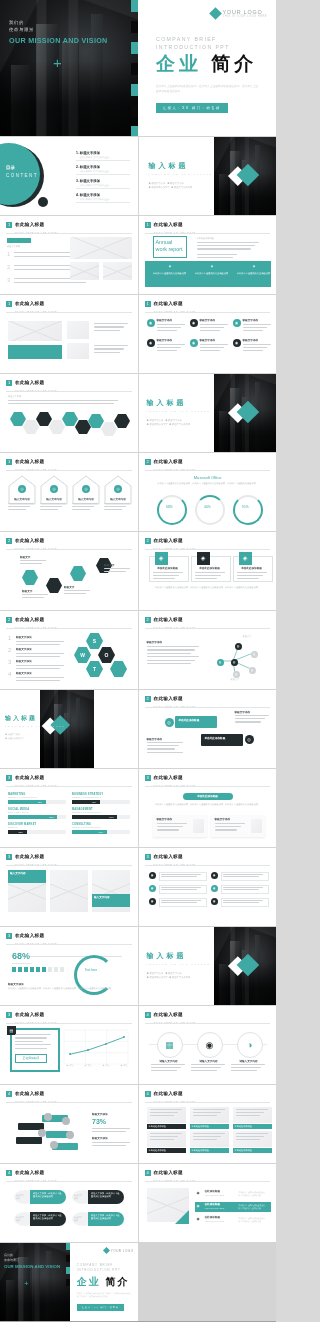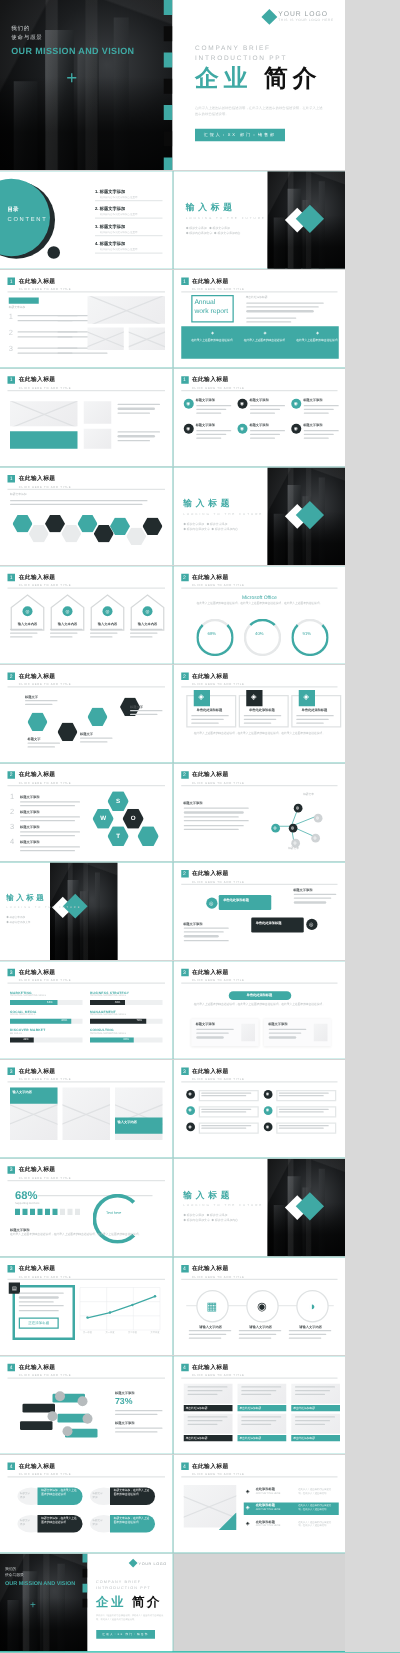--- a/index.html
+++ b/index.html
@@ -1,17 +1,17 @@
 <!DOCTYPE html>
 <html><head>
 <meta charset="utf-8">
 <style>
   html,body{margin:0;padding:0;background:#d9d9d9;}
   body{width:276px;height:1322px;font-family:"Liberation Sans",sans-serif;overflow:hidden;}
-  #sheet{position:relative;width:276px;height:1322px;background:#14b8a6;}
+  #sheet{position:relative;width:276px;height:1322px;background:#a3a3a3;}
   .row{display:flex;width:276px;}
   .slide{position:relative;background:#fff;overflow:hidden;box-sizing:border-box;}
   .gapv{height:1px;background:#d4d4d4;}
   .gaph{width:1px;background:#d4d4d4;flex:0 0 1px;}
   .filler{background:#d4d4d4;}
 
   
   .photo{
     background:
       linear-gradient(118deg, rgba(255,255,255,.05) 0 18%, rgba(0,0,0,0) 19%),

